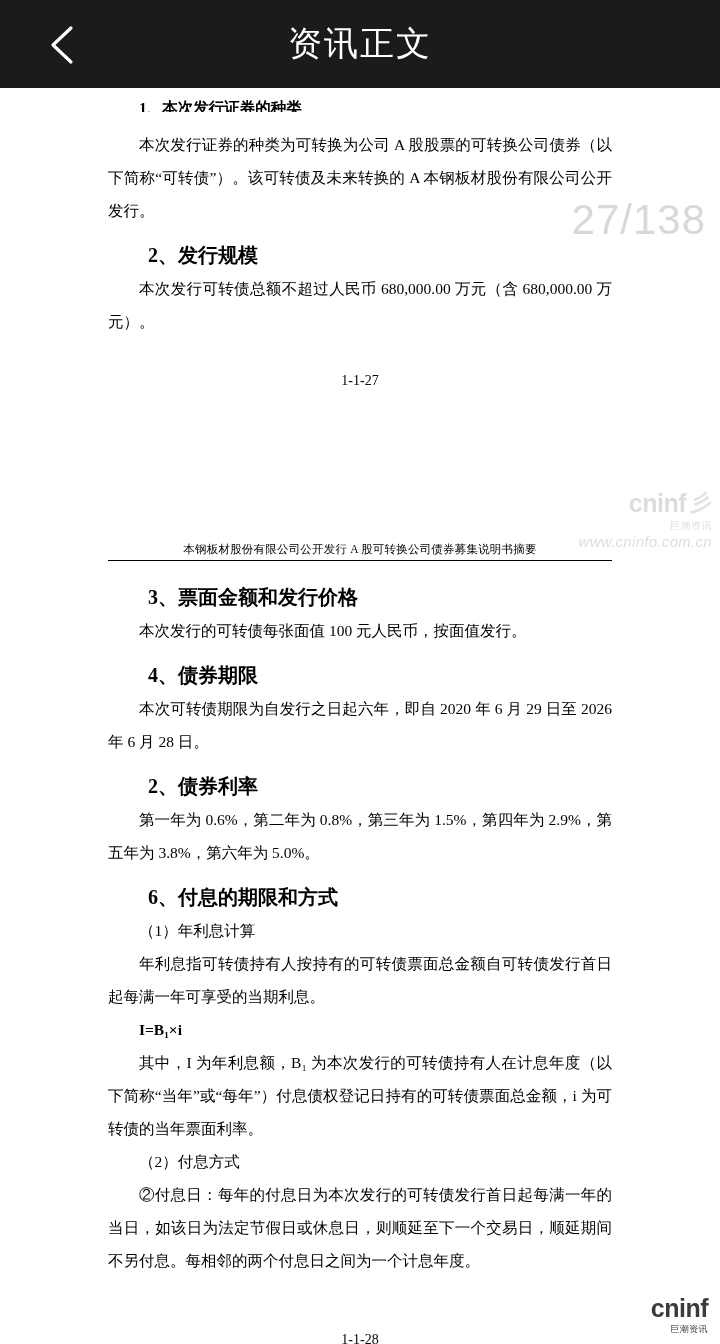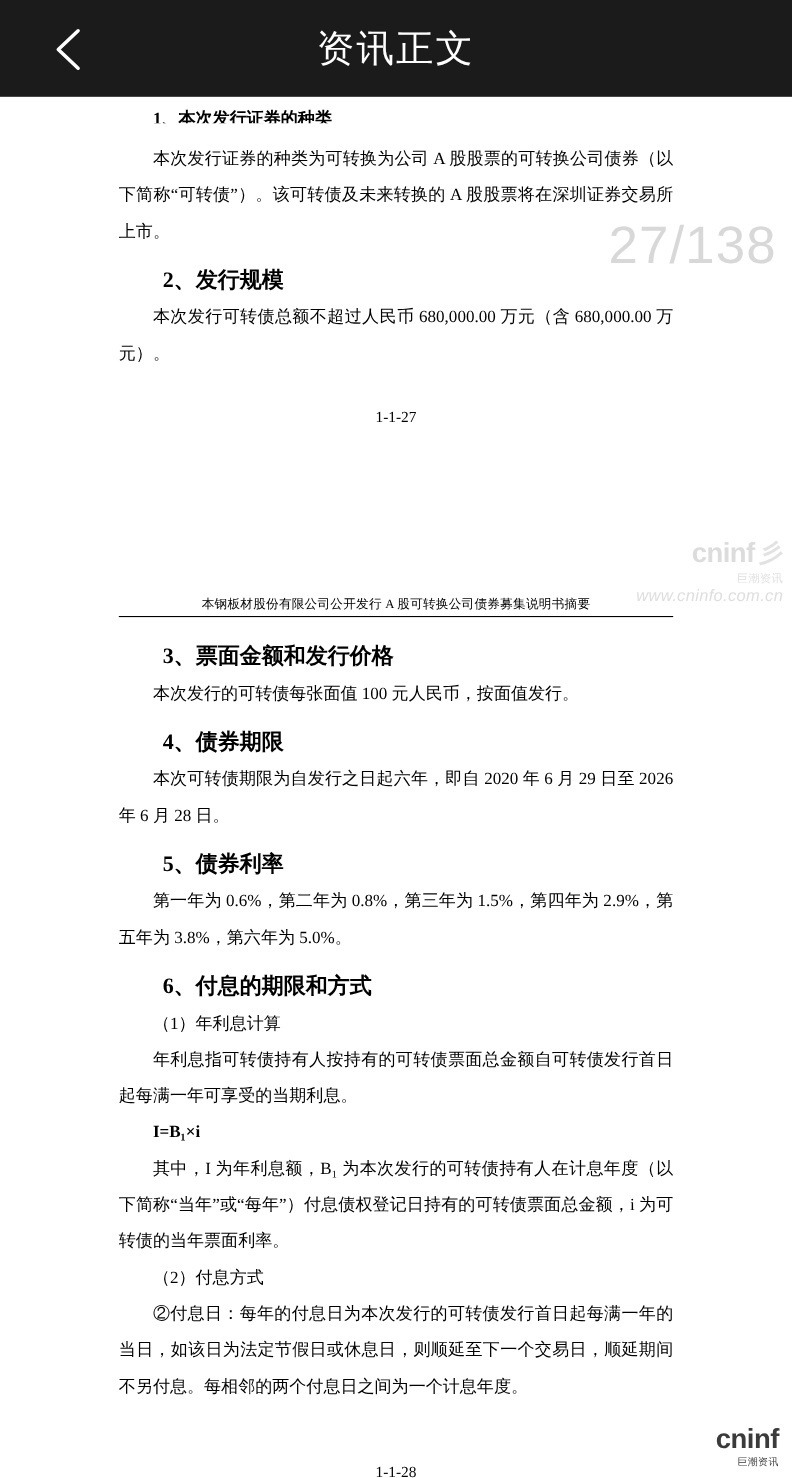--- a/index.html
+++ b/index.html
@@ -142,21 +142,21 @@
     border-bottom: 1.6px solid #000;
   }
   .after-rule { height: 20px; }
 
   
   .page-counter {
     position: absolute;
     right: 14px;
     top: 108px;
     font-family: "Liberation Sans", sans-serif;
-    font-size: 48px;
+    font-size: 42px;
     color: #d8d8d8;
     letter-spacing: 1px;
     user-select: none;
   }
   .watermark {
     position: absolute;
     right: 8px;
     top: 400px;
     text-align: right;
     user-select: none;
@@ -228,42 +228,42 @@
       </svg>
     </div>
     <div class="header-title">资讯正文</div>
   </div>
 
   <div class="doc">
 
     <div class="page page-a">
       <div class="clipped-line">1、本次发行证券的种类</div>
       <div class="content" style="padding-top:20px;">
-        <p class="para">本次发行证券的种类为可转换为公司 A 股股票的可转换公司债券（以下简称“可转债”）。该可转债及未来转换的 A 股股票将在深圳证券交易所上市。</p>
+        <p class="para">本次发行证券的种类为可转换为公司 A 股股票的可转换公司债券（以下简称“可转债”）。该可转债及未来转换的 A 本钢板材股份有限公司公开发行。</p>
         <div class="spacer-sm"></div>
         <p class="heading">2、发行规模</p>
         <p class="para">本次发行可转债总额不超过人民币 680,000.00 万元（含 680,000.00 万元）。</p>
         <div class="page-num">1-1-27</div>
       </div>
     </div>
 
     <div class="page-gap"></div>
 
     <div class="page page-b">
       <div class="running-head">本钢板材股份有限公司公开发行 A 股可转换公司债券募集说明书摘要</div>
       <div class="rule"></div>
       <div class="after-rule"></div>
       <div class="content">
         <p class="heading">3、票面金额和发行价格</p>
         <p class="para">本次发行的可转债每张面值 100 元人民币，按面值发行。</p>
         <div class="spacer-sm"></div>
         <p class="heading">4、债券期限</p>
         <p class="para">本次可转债期限为自发行之日起六年，即自 2020 年 6 月 29 日至 2026 年 6 月 28 日。</p>
         <div class="spacer-sm"></div>
-        <p class="heading">5、债券利率</p>
+        <p class="heading">2、债券利率</p>
         <p class="para">第一年为 0.6%，第二年为 0.8%，第三年为 1.5%，第四年为 2.9%，第五年为 3.8%，第六年为 5.0%。</p>
         <div class="spacer-sm"></div>
         <p class="heading">6、付息的期限和方式</p>
         <p class="para">（1）年利息计算</p>
         <p class="para">年利息指可转债持有人按持有的可转债票面总金额自可转债发行首日起每满一年可享受的当期利息。</p>
         <p class="formula">I=B₁×i</p>
         <p class="para">其中，I 为年利息额，B₁ 为本次发行的可转债持有人在计息年度（以下简称“当年”或“每年”）付息债权登记日持有的可转债票面总金额，i 为可转债的当年票面利率。</p>
         <p class="para">（2）付息方式</p>
         <p class="para">②付息日：每年的付息日为本次发行的可转债发行首日起每满一年的当日，如该日为法定节假日或休息日，则顺延至下一个交易日，顺延期间不另付息。每相邻的两个付息日之间为一个计息年度。</p>
       </div>

